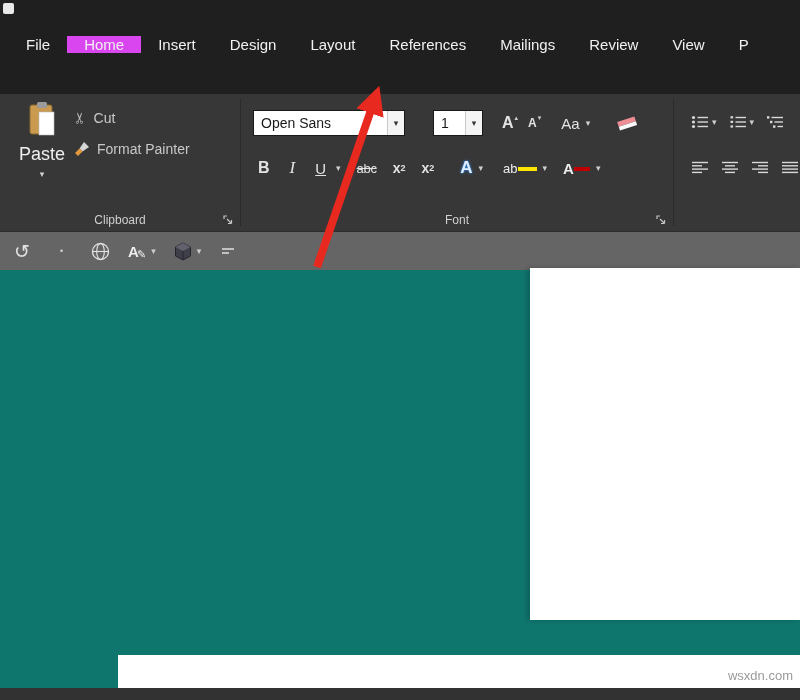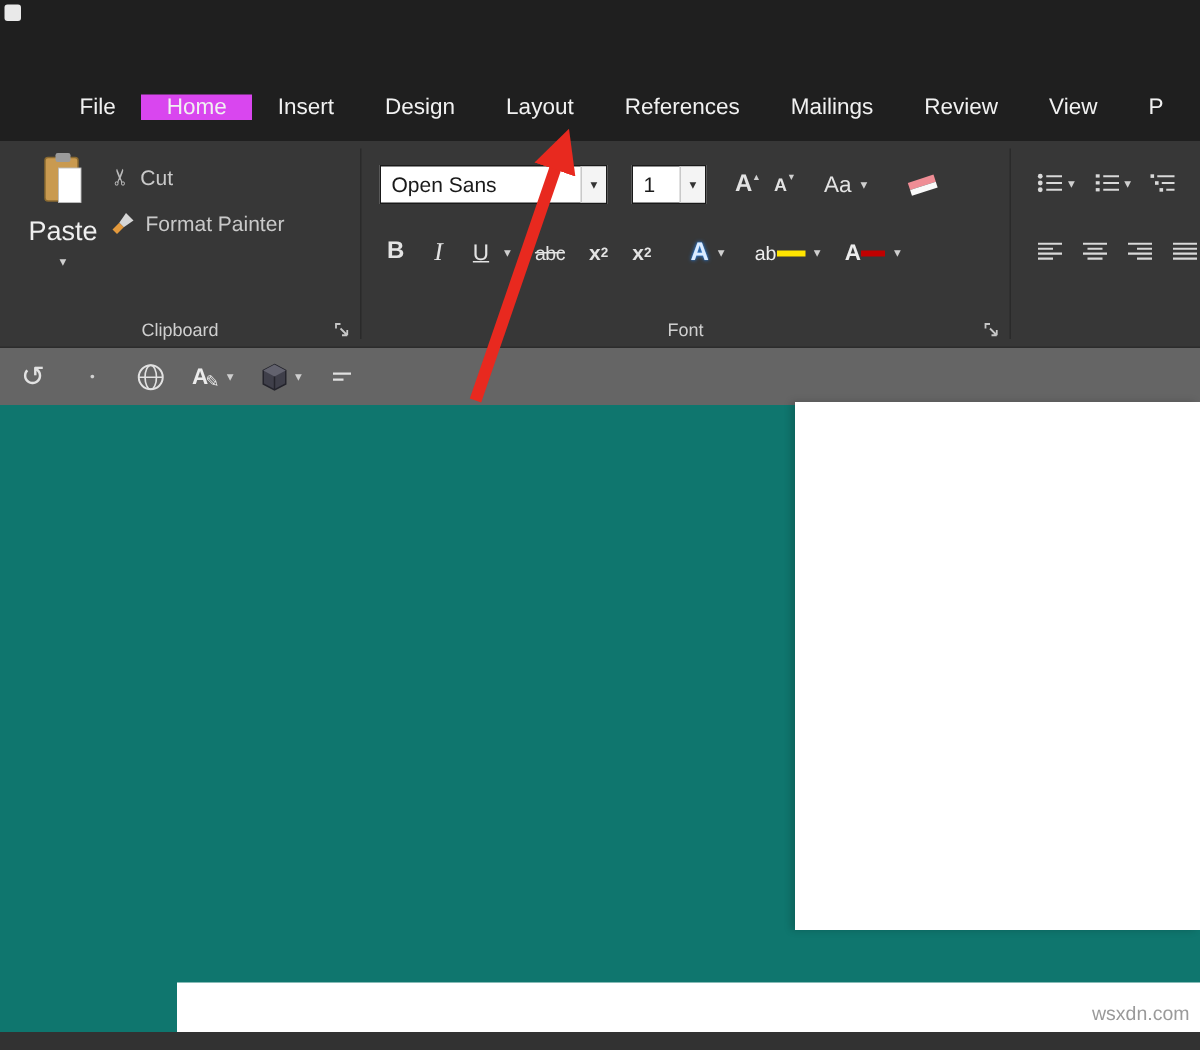--- a/index.html
+++ b/index.html
@@ -3,21 +3,21 @@
 <meta charset="utf-8">
 <style>
   *{margin:0;padding:0;box-sizing:border-box}
   html,body{width:800px;height:700px;overflow:hidden;background:#6a6a6a;
     font-family:"Liberation Sans",sans-serif;-webkit-font-smoothing:antialiased}
   .screen{position:relative;width:800px;height:700px;background:#6b6b6b;overflow:hidden}
 
   
   .header{position:absolute;top:0;left:0;width:800px;height:94px;background:#1f1f1f}
   .app-icon{position:absolute;top:3px;left:3px;width:11px;height:11px;background:#e9e9e9;border-radius:2px}
-  .tabs{position:absolute;bottom:0;left:0;height:46px;display:flex;align-items:center;padding-left:36px;white-space:nowrap}
+  .tabs{position:absolute;bottom:12px;left:0;height:46px;display:flex;align-items:flex-start;padding-left:9px;white-space:nowrap}
   .tab{display:flex;align-items:center;padding:0 17px;color:#f1f1f1;font-size:15px}
   .tab.selected{background:#d946ef}
 
   
   .ribbon{position:absolute;top:94px;left:0;width:800px;height:138px;background:#373737;border-bottom:1px solid #2c2c2c;color:#e3e3e3}
   .vsep{position:absolute;top:5px;bottom:5px;width:1px;background:#2a2a2a}
   .group{position:absolute;top:0;height:100%}
   .group-footer{position:absolute;bottom:3px;left:0;right:0;height:17px;display:flex;align-items:center;justify-content:center;color:#cfcfcf;font-size:12px}
   .launcher{position:absolute;right:6px;bottom:5px;width:13px;height:13px;display:flex;align-items:center;justify-content:center;cursor:default}
 
@@ -31,21 +31,21 @@
   .small-btn{display:flex;align-items:center;height:31px;gap:7px;color:#c9c9c9;font-size:14px}
   .scissors{font-size:15px;color:#b9b9b9;transform:rotate(-90deg)}
 
   
   .grp-font{left:241px;width:432px}
   .font-row1{position:absolute;left:12px;top:15px;height:28px;display:flex;align-items:center}
   .font-row2{position:absolute;left:12px;top:58px;height:32px;display:flex;align-items:center}
   .combo{height:26px;background:#fff;border:1px solid #191919;display:flex;align-items:center;color:#1a1a1a;font-size:14px}
   .combo .ctext{flex:1;padding-left:7px;overflow:hidden;white-space:nowrap}
   .combo .carrow{width:17px;align-self:stretch;display:flex;align-items:center;justify-content:center;font-size:9px;color:#333;border-left:1px solid #c9c9c9;background:#f4f4f4}
-  .combo-name{width:152px;margin-right:16px}
+  .combo-name{width:152px;margin-right:28px}
   .combo-size{width:50px;margin-right:14px}
   .tbtn{display:flex;align-items:center;justify-content:center;height:28px;padding:0 5px;border-radius:2px;color:#e3e3e3;cursor:default}
   .biga{font-size:16px;font-weight:bold}
   .biga.small{font-size:12px}
   .tinycaret{font-size:7px;color:#cfcfcf;margin-left:1px;margin-top:-10px}
   .aa{font-size:15px}
   .mleft6{margin-left:6px}.mleft10{margin-left:10px}.mleft16{margin-left:16px}
   .b-bold{font-weight:bold;font-size:16px}
   .b-italic{font-family:"Liberation Serif",serif;font-style:italic;font-size:17px}
   .b-under{text-decoration:underline;font-size:15px}

